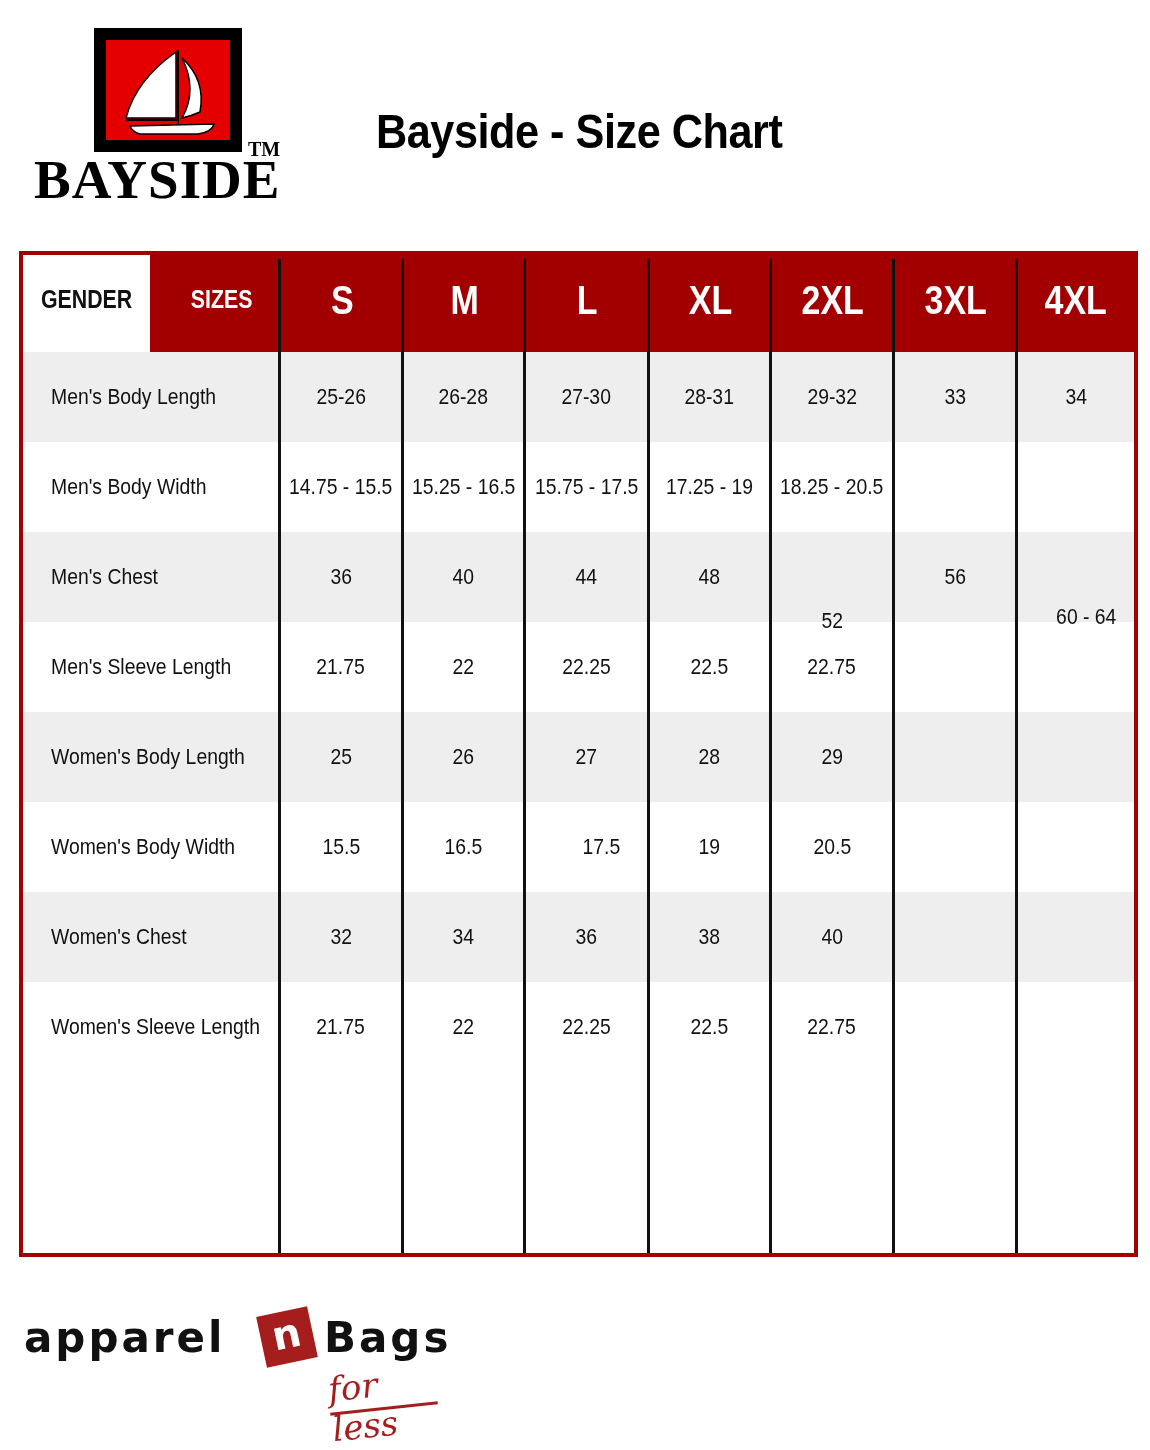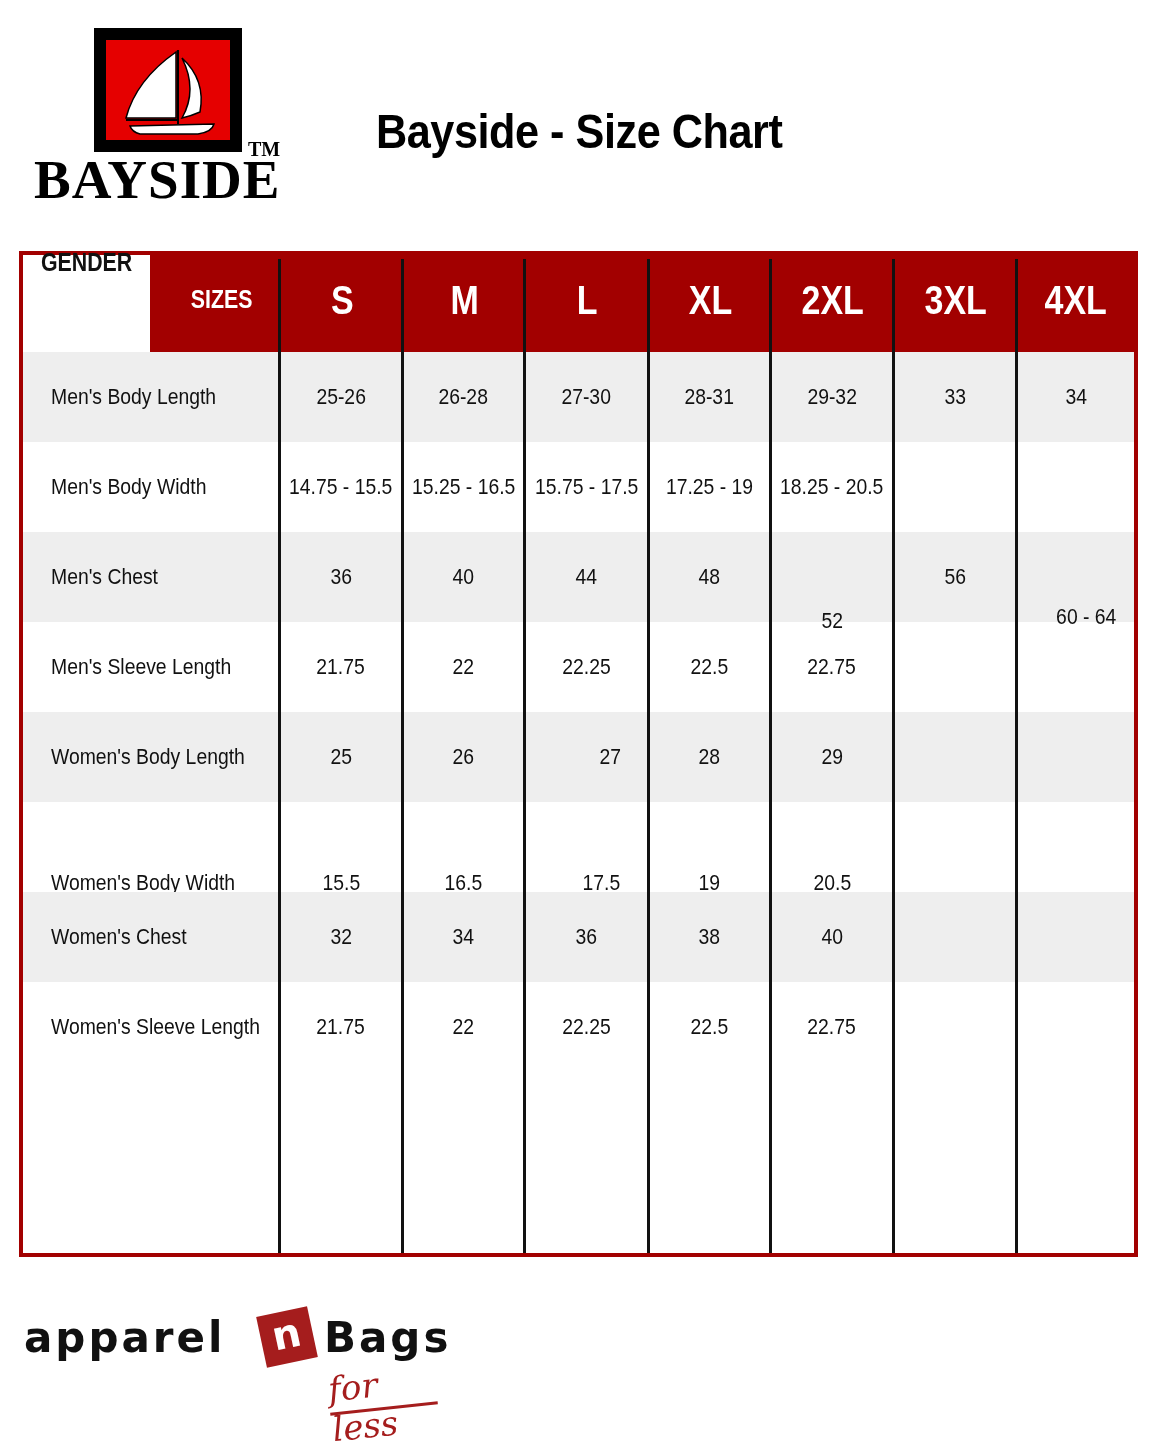--- a/index.html
+++ b/index.html
@@ -17,21 +17,21 @@
 
   .page-title { position:absolute; left:376px; top:104px; font-size:48px; font-weight:bold;
                 color:#000; letter-spacing:-0.5px; transform:scaleX(0.9); transform-origin:left top;
                 font-family:"Liberation Sans", sans-serif; }
 
   
   .chart { position:absolute; left:19px; top:251px; width:1111px; height:998px;
            border:4px solid #a20000; background:#fff; }
   .header-row { position:absolute; left:0; top:0; width:1111px; height:97px; background:#a20000; }
   .gender-cell { position:absolute; left:0; top:0; width:127px; height:97px; background:#fff;
-                 display:flex; justify-content:center; }
+                 display:flex; align-items:center; justify-content:center; }
   .gender-cell span { font-size:26px; font-weight:bold; color:#111; transform:scaleX(0.82); display:inline-block; margin-top:-8px;}
   .sizes-cell { position:absolute; left:127px; top:0; width:128px; height:97px;
                 display:flex; align-items:center; justify-content:center;padding-left:8px; }
   .sizes-cell span { font-size:26px; font-weight:bold; color:#fff; transform:scaleX(0.82); display:inline-block; margin-top:-8px;}
   .size-head { position:absolute; top:0; height:97px; display:flex; align-items:center; justify-content:center; }
   .size-head span { font-size:40px; font-weight:bold; color:#fff; transform:scaleX(0.85); display:inline-block; margin-top:-6px;}
 
   .data-row { position:absolute; left:0; width:1111px; height:90px; }
   .data-row.gray { background:#eeeeee; }
   .row-label { position:absolute; left:28px; top:0; height:90px; display:flex; align-items:center; }
@@ -219,37 +219,37 @@
       <div class="data-row gray" style="top: 457px;">
         <div class="row-label">
           <span>Women's Body Length</span>
         </div>
         <div class="cell" style="left: 258px; width: 120px;">
           <span>25</span>
         </div>
         <div class="cell" style="left: 381px; width: 119px;">
           <span>26</span>
         </div>
-        <div class="cell" style="left: 503px; width: 121px; padding-left: 24px;">
+        <div class="cell" style="left: 503px; width: 121px;">
           <span>27</span>
         </div>
         <div class="cell" style="left: 627px; width: 119px;">
           <span>28</span>
         </div>
         <div class="cell" style="left: 749px; width: 120px;">
           <span>29</span>
         </div>
         <div class="cell" style="left: 872px; width: 120px;">
           <span></span>
         </div>
         <div class="cell" style="left: 995px; width: 116px;">
           <span></span>
         </div>
       </div>
-      <div class="data-row" style="top: 547px; margin-top: 36px;">
+      <div class="data-row" style="top: 547px;">
         <div class="row-label">
           <span>Women's Body Width</span>
         </div>
         <div class="cell" style="left: 258px; width: 120px;">
           <span>15.5</span>
         </div>
         <div class="cell" style="left: 381px; width: 119px;">
           <span>16.5</span>
         </div>
         <div class="cell" style="left: 503px; width: 121px; padding-left: 15px;">

